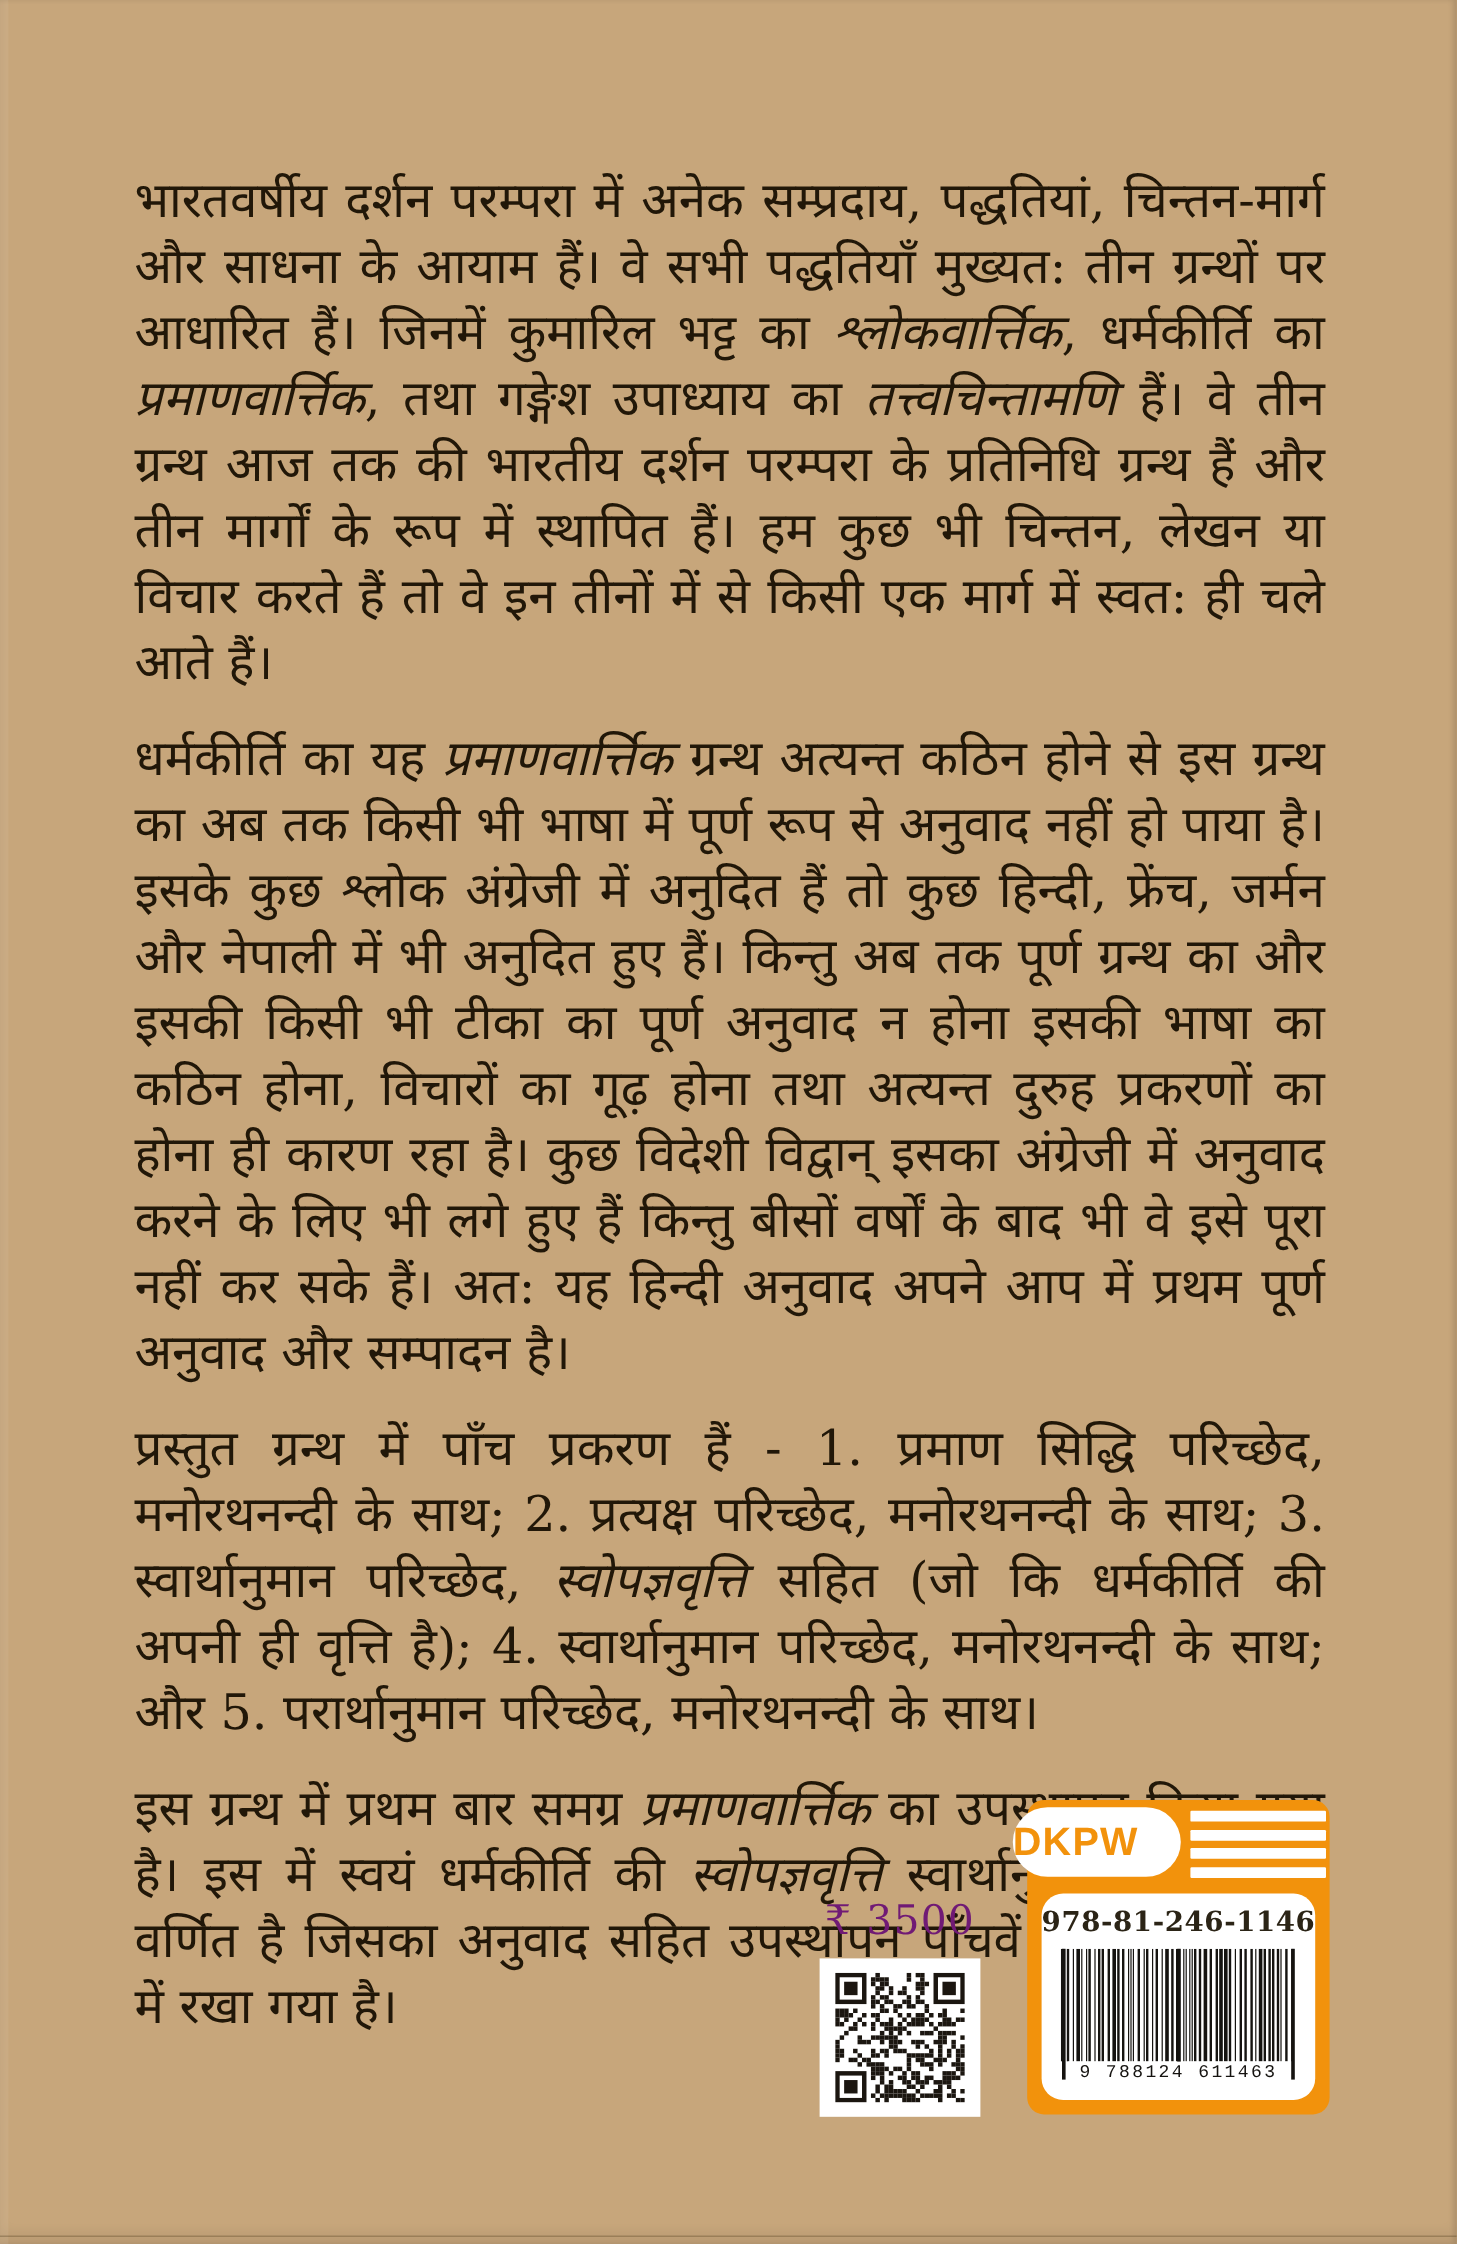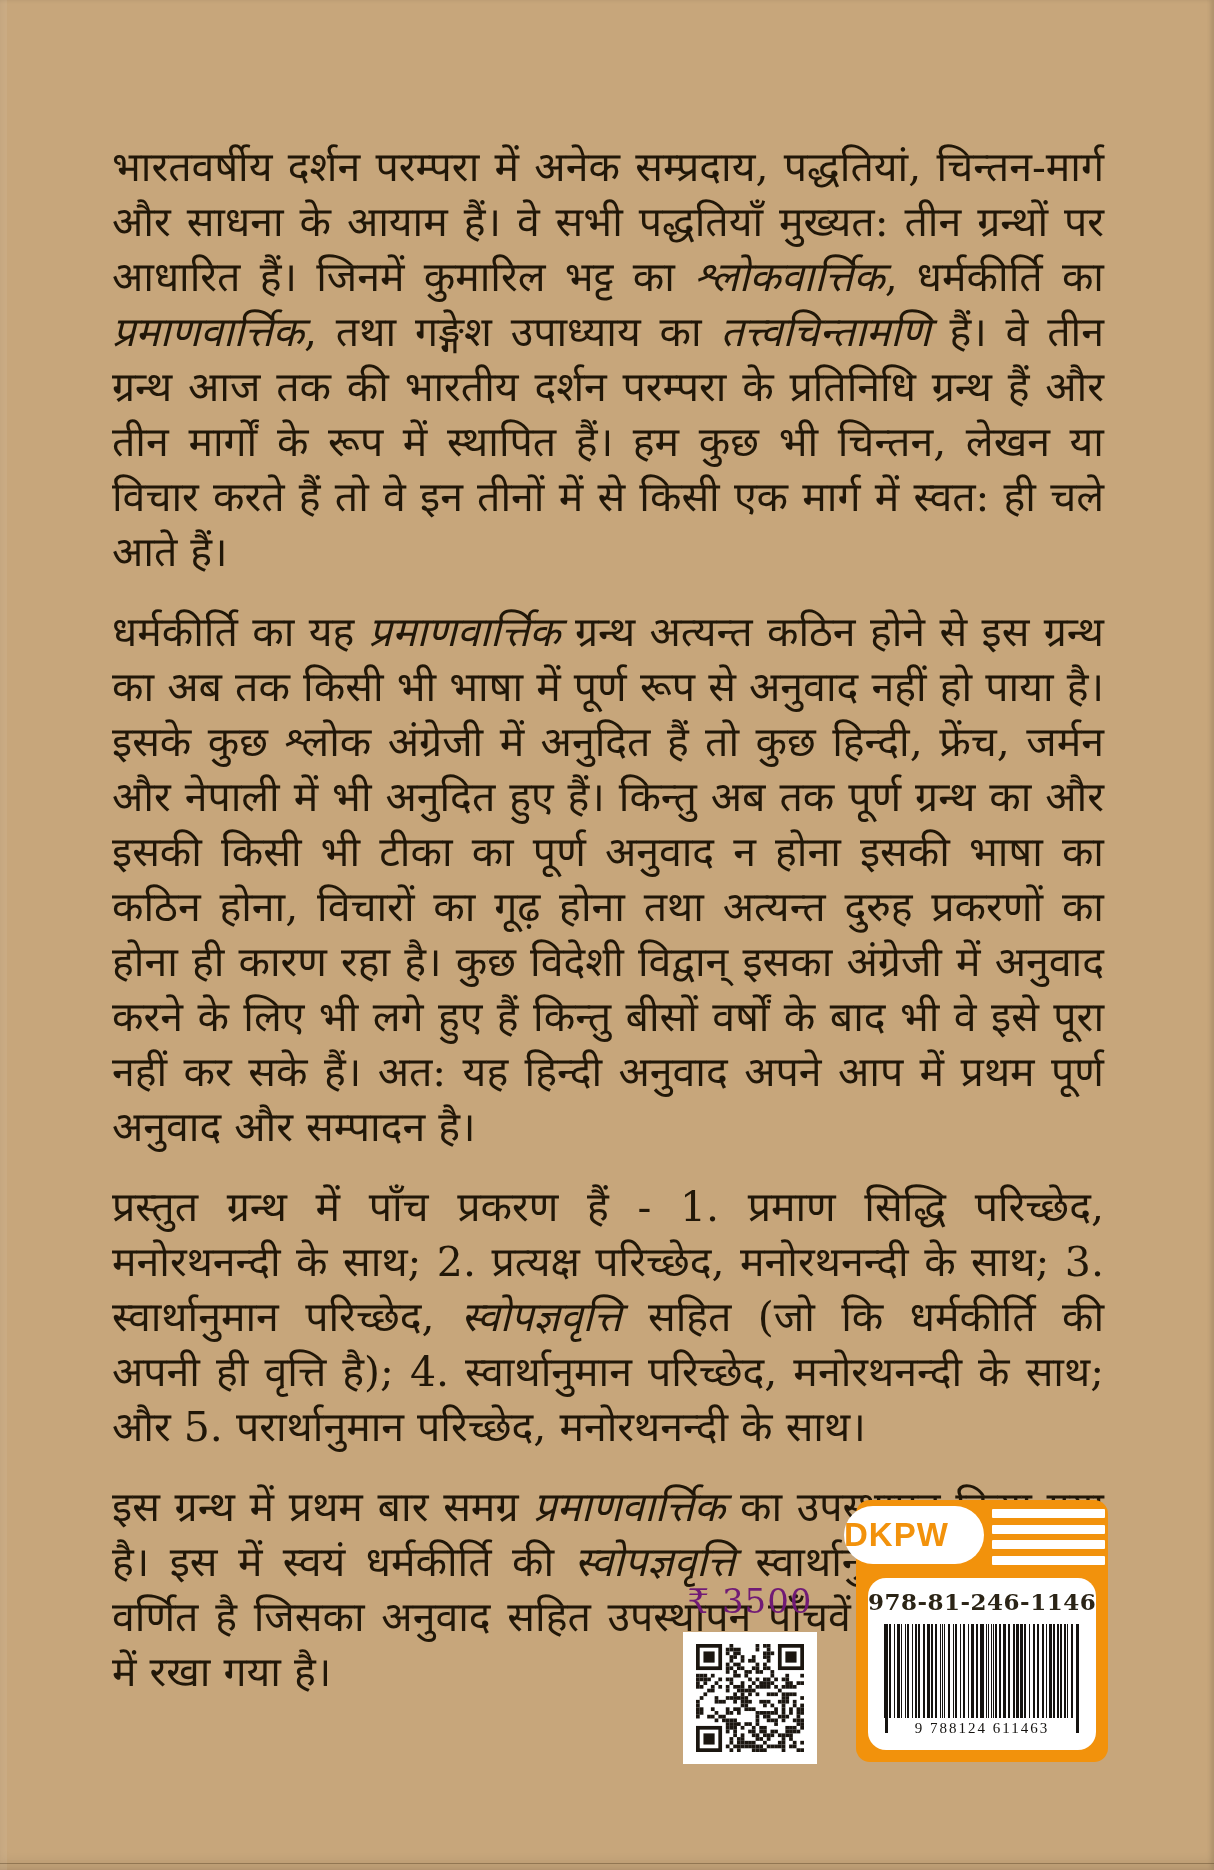--- a/index.html
+++ b/index.html
@@ -80,21 +80,21 @@
     white-space:nowrap;
   }
   .barcode-wrap{position:absolute;left:16px;right:16px;top:46px;bottom:12px;}
   .bars{position:absolute;left:0;right:0;top:0;bottom:20px;display:flex;overflow:hidden;}
   .bars i{display:block;height:100%;}
   .guard{position:absolute;width:3px;top:0;bottom:5px;background:#151310;}
   .guard.g1{left:1px;} .guard.g2{left:calc(50% - 1px);} .guard.g3{right:1px;}
   .bar-digits{
     position:absolute;left:6px;right:6px;bottom:0;height:20px;
     background:#ffffff;
-    font-family:Liberation Serif, serif;
+    font-family:Liberation Mono, monospace;
     font-size:15px;color:#151310;text-align:center;letter-spacing:2px;
     line-height:20px;white-space:nowrap;
   }
 </style>
 </head>
 <body>
 
 <div class="cover">
 
   <div class="content">

